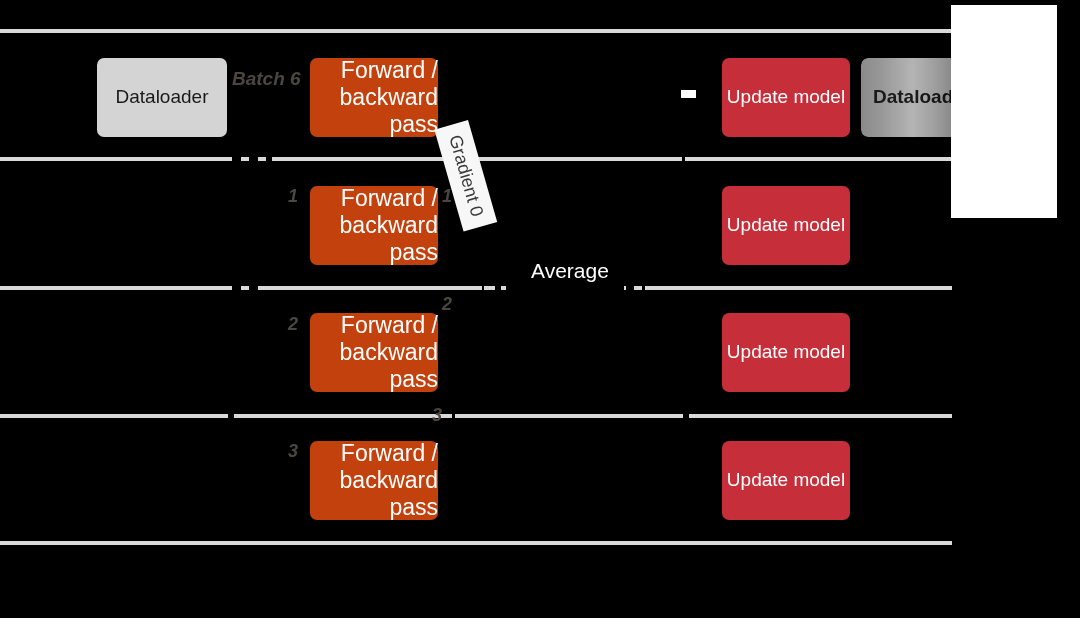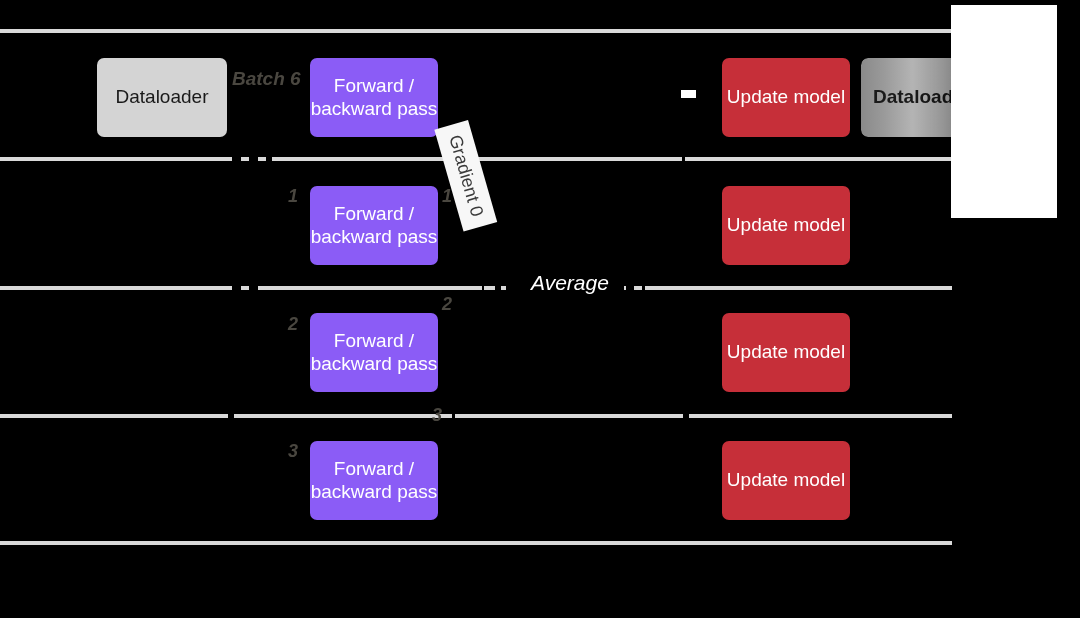--- a/index.html
+++ b/index.html
@@ -65,23 +65,24 @@
     color: #1a1a1a;
     font-size: 19px;
     font-weight: bold;
     justify-content: flex-start;
     padding-left: 12px;
     background: linear-gradient(to right, #8a8a8a 0%, #9a9a9a 18%, #c2c2c2 52%, #f2f2f2 82%, #ffffff 100%);
     -webkit-mask-image: linear-gradient(to right, #000 0%, #000 40%, rgba(0,0,0,0.35) 92%, rgba(0,0,0,0.1) 100%);
     mask-image: linear-gradient(to right, #000 0%, #000 40%, rgba(0,0,0,0.35) 92%, rgba(0,0,0,0.1) 100%);
   }
   .node-fb {
-    background: #8b5cf6;
+    background: #c2410c;
     color: #ffffff;
-    font-size: 19px;
+    font-size: 23px;
+    text-align: right;
   }
   .node-update {
     background: #c62f39;
     color: #ffffff;
     font-size: 19px;
   }
 
   
   .batch-label {
     position: absolute;
@@ -217,17 +218,17 @@
     <span>
       <span>Forward /</span><br>
       <span>backward pass</span>
     </span>
   </div>
 
   <div class="node node-update" style="left:722px; top:441px; width:128px; height:79px;">
     <span>Update model</span>
   </div>
 
-  <div class="average-label" style="left:531px; top:271px;font-style:italic;">Average</div>
+  <div class="average-label" style="left:531px; top:259px;">Average</div>
 
   <div class="reveal-mask" style="left:951px; top:5px; width:106px; height:213px;"></div>
 
 </div>
 
 </body></html>

